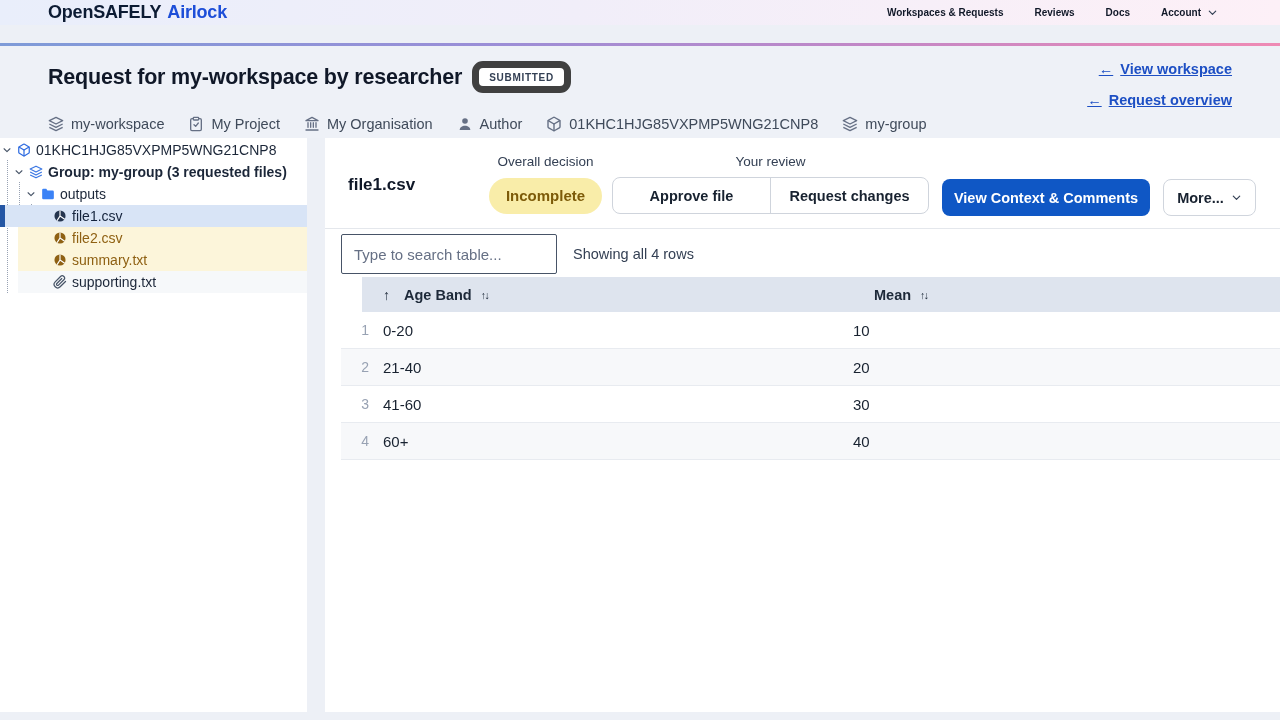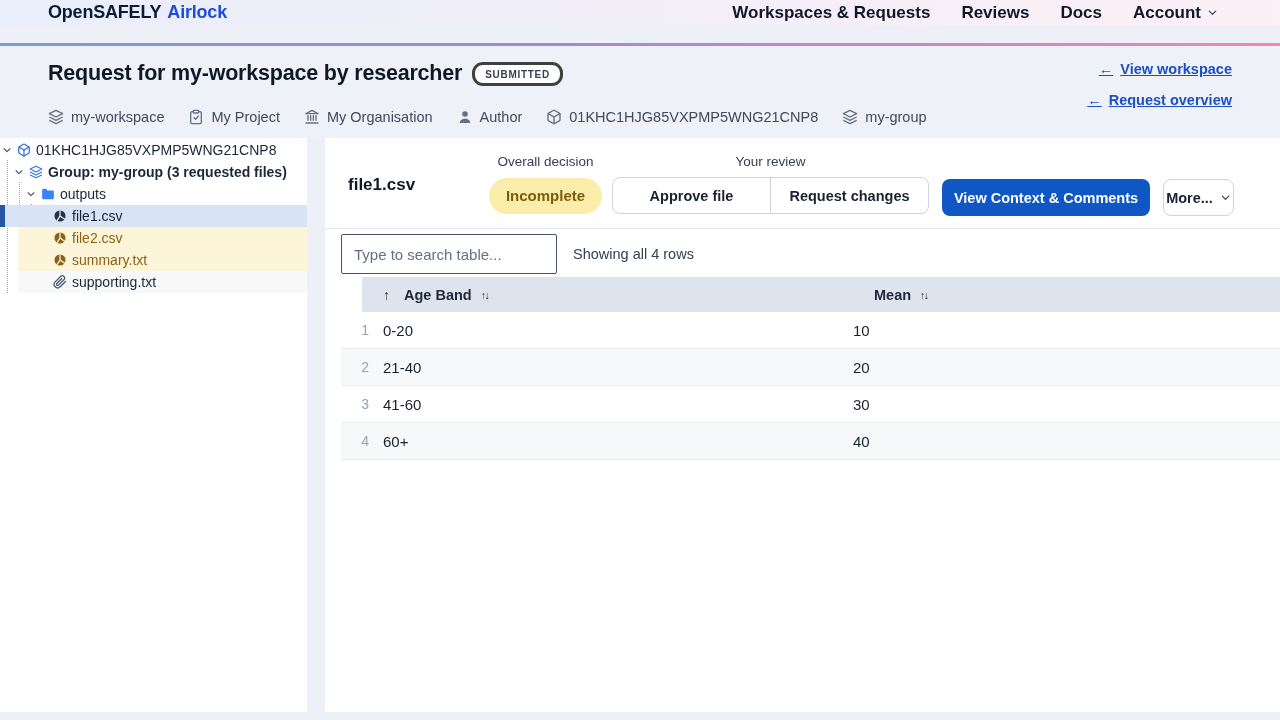--- a/index.html
+++ b/index.html
@@ -16,36 +16,36 @@
   .topnav {
     position:absolute; top:0; left:0; width:1280px; height:25px;
     background:linear-gradient(90deg,#e9eefb 0%,#f1eef9 45%,#fdf0f7 100%);
     display:flex; align-items:center; justify-content:space-between;
     padding:0 62px 0 48px;
   }
   .brand { font-size:18px; font-weight:800; letter-spacing:-0.2px; display:flex; gap:6px; cursor:pointer; }
   .brand-primary { color:#0c1b33; }
   .brand-secondary { color:#1d4ed8;text-align:right; }
   .nav-items { display:flex; align-items:center; gap:31px; }
-  .nav-link { font-size:17px; font-weight:700; color:#101828; cursor:pointer; white-space:nowrap; }
+  .nav-link { font-size:10px; font-weight:700; color:#101828; cursor:pointer; white-space:nowrap; }
   .nav-account { display:flex; align-items:center; gap:6px; }
   .nav-strip {
     position:absolute; top:43px; left:0; width:1280px; height:3px;
     background:linear-gradient(90deg,#7e9bd8 0%,#9a8ed7 38%,#c287c6 68%,#ef8ab4 100%);
   }
 
   
   .page-header {
     position:absolute; top:46px; left:0; width:1280px; height:92px;
     background:#eef1f7; padding:15px 48px 0;
   }
   .title-row { display:flex; align-items:center; gap:10px; }
   .page-title { font-size:21.5px; font-weight:800; color:#101828; letter-spacing:-0.2px; }
   .status-pill {
-    border:3px solid #404040; background:#ffffff; border-radius:11px;
+    border:7px solid #404040; background:#ffffff; border-radius:11px;
     font-size:10px; font-weight:700; letter-spacing:0.7px; color:#344054;
     padding:4px 10px 3px; white-space:nowrap;
   }
   .meta-row { display:flex; align-items:center; gap:24px; margin-top:23px; }
   .meta-item { display:flex; align-items:center; gap:7px; font-size:14.5px; color:#3f4a5a; }
   .meta-item svg { color:#667085; }
   .header-links { position:absolute; top:15px; right:48px; display:flex; flex-direction:column; align-items:flex-end; gap:15px; }
   .hlink { display:flex; gap:7px; color:#1d4fc4; font-size:14.5px; font-weight:700; text-decoration:underline; cursor:pointer; }
 
   
@@ -93,21 +93,21 @@
     flex:1; border:none; background:none; font-family:inherit;
     font-size:14.5px; font-weight:700; color:#182230; cursor:pointer;
   }
   .btn-group button:first-child { border-right:1px solid #cfd4dc; }
   .btn-primary {
     position:absolute; left:617px; top:41px; width:208px; height:37px;
     background:#0f57c5; color:#ffffff; border:none; border-radius:8px;
     font-family:inherit; font-size:14.5px; font-weight:700; cursor:pointer;
   }
   .btn-more {
-    position:absolute; left:838px; top:41px; width:71px; height:37px;
+    position:absolute; left:838px; top:41px; width:93px; height:37px;
     background:#ffffff; border:1px solid #d0d5dd; border-radius:8px;
     font-family:inherit; font-size:14.5px; font-weight:700; color:#182230;
     display:flex; align-items:center; justify-content:center; gap:7px; cursor:pointer;
   }
   .btn-more .chev, .nav-account .chev { color:#344054; }
 
   .search-input {
     position:absolute; left:16px; top:96px; width:216px; height:40px;
     border:1px solid #475467; border-radius:2px; background:#fff;
     font-family:inherit; font-size:15px; color:#182230; padding:0 12px;

